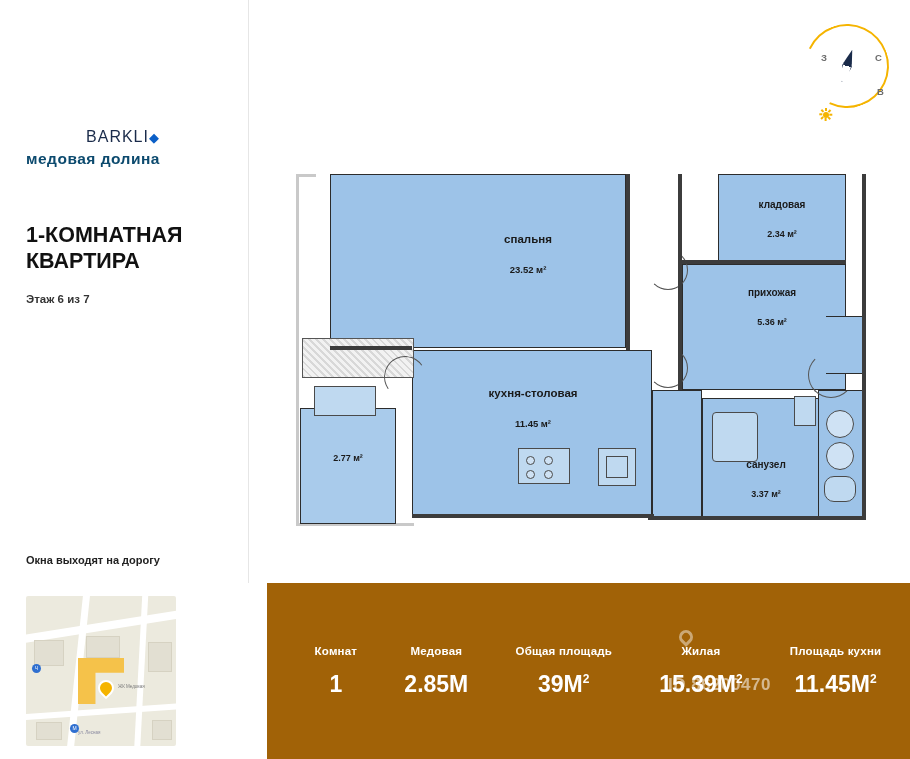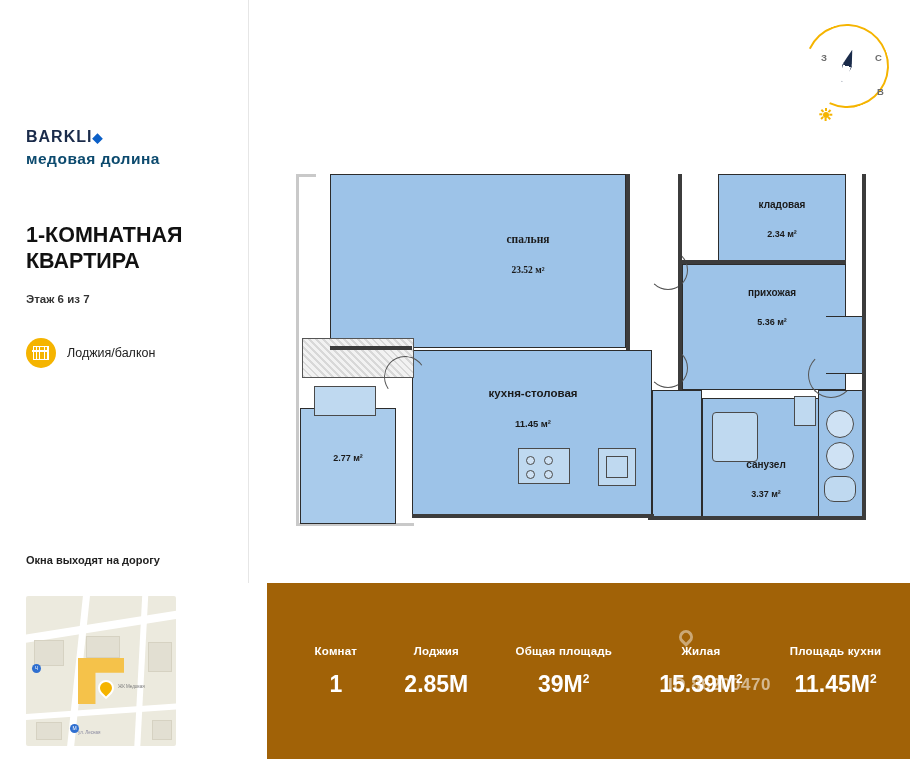--- a/index.html
+++ b/index.html
@@ -14,22 +14,23 @@
   }
   .page { position: relative; width: 910px; height: 759px; }
 
   
   .sidebar {
     position: absolute; left: 0; top: 0; width: 248px; height: 759px;
     background: #ffffff;
   }
   .brand { position: absolute; left: 26px; top: 128px; }
   .brand-top {
-    font-size: 16px; font-weight: bold; letter-spacing: 1px;
+    font-size: 16px; font-weight: normal; letter-spacing: 1px;
     color: #1a2b4a;
+    text-align: right;
   }
   .brand-top .diamond { color: #0b5fc7; font-size: 13px; }
   .brand-sub {
     margin-top: 4px;
     font-size: 15.5px; font-weight: bold; letter-spacing: .5px;
     color: #0c4a6e;
   }
   .title {
     position: absolute; left: 26px; top: 222px; width: 210px;
     font-size: 21.5px; font-weight: bold; line-height: 1.22;
@@ -205,26 +206,20 @@
       <div class="brand-sub">медовая долина</div>
     </div>
 
     <div class="title">
       <div>1-КОМНАТНАЯ</div>
       <div>КВАРТИРА</div>
     </div>
 
     <div class="floor">Этаж 6 из 7</div>
 
-    <div class="legend">
-      <div class="legend-icon">
-          <div class="glyph"></div>
-        </div>
-      <div class="legend-label">Лоджия/балкон</div>
-    </div>
 
     <div class="road-note">Окна выходят на дорогу</div>
 
     <div class="map">
       <div class="road r1"></div>
       <div class="road r2"></div>
       <div class="road r3"></div>
       <div class="road r4"></div>
       <div class="blk b1"></div>
       <div class="blk b2"></div>
@@ -261,21 +256,21 @@
     </div>
   </div>
 
   <div class="plan">
 
     <div class="wall" style="left:8px; top:14px; width:3px; height:352px; background:#c9c9c9;"></div>
     <div class="wall" style="left:8px; top:14px; width:20px; height:3px; background:#c9c9c9;"></div>
     <div class="wall" style="left:8px; top:363px; width:118px; height:3px; background:#c9c9c9;"></div>
 
     <div class="room" style="left:42px; top:14px; width:296px; height:174px;"></div>
-    <div class="label" style="left:150px; top:72px; width:180px;font-family:Liberation Serif, serif;">
+    <div class="label" style="left:150px; top:72px; width:180px;">
       <span>спальня</span>
       <span class="area">23.52 м²</span>
     </div>
 
     <div class="room" style="left:430px; top:14px; width:128px; height:90px;"></div>
     <div class="label small" style="left:430px; top:38px; width:128px;">
       <span>кладовая</span>
       <span class="area">2.34 м²</span>
     </div>
 
@@ -338,21 +333,21 @@
     <div class="wall" style="left:574px; top:14px; width:4px; height:346px;"></div>
     <div class="wall" style="left:124px; top:354px; width:242px; height:4px;"></div>
   </div>
 
   <div class="stats">
     <div class="stat">
       <div class="k">Комнат</div>
       <div class="v">1</div>
     </div>
     <div class="stat">
-      <div class="k">Лоджия</div>
+      <div class="k">Медовая</div>
       <div class="v">2.85М</div>
     </div>
     <div class="stat">
       <div class="k">Общая площадь</div>
       <div class="v"><span>39М</span><sup>2</sup></div>
     </div>
     <div class="stat">
       <div class="k">Жилая</div>
       <div class="v"><span>15.39М</span><sup>2</sup></div>
     </div>

